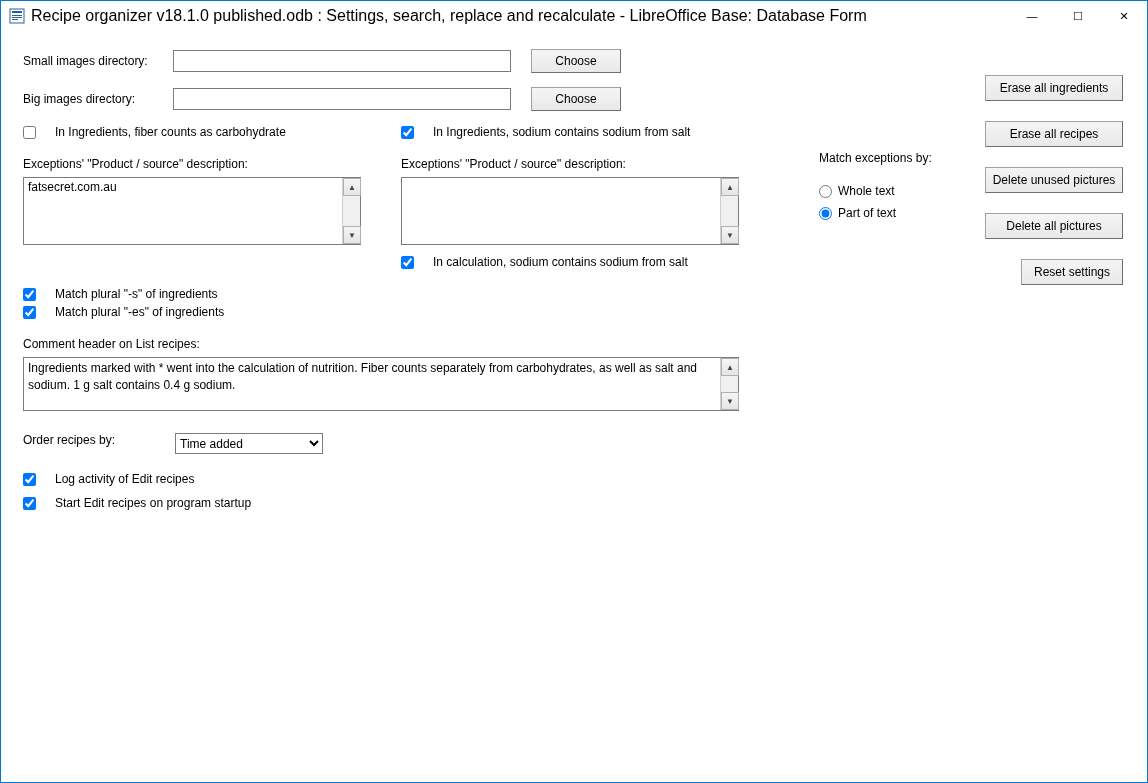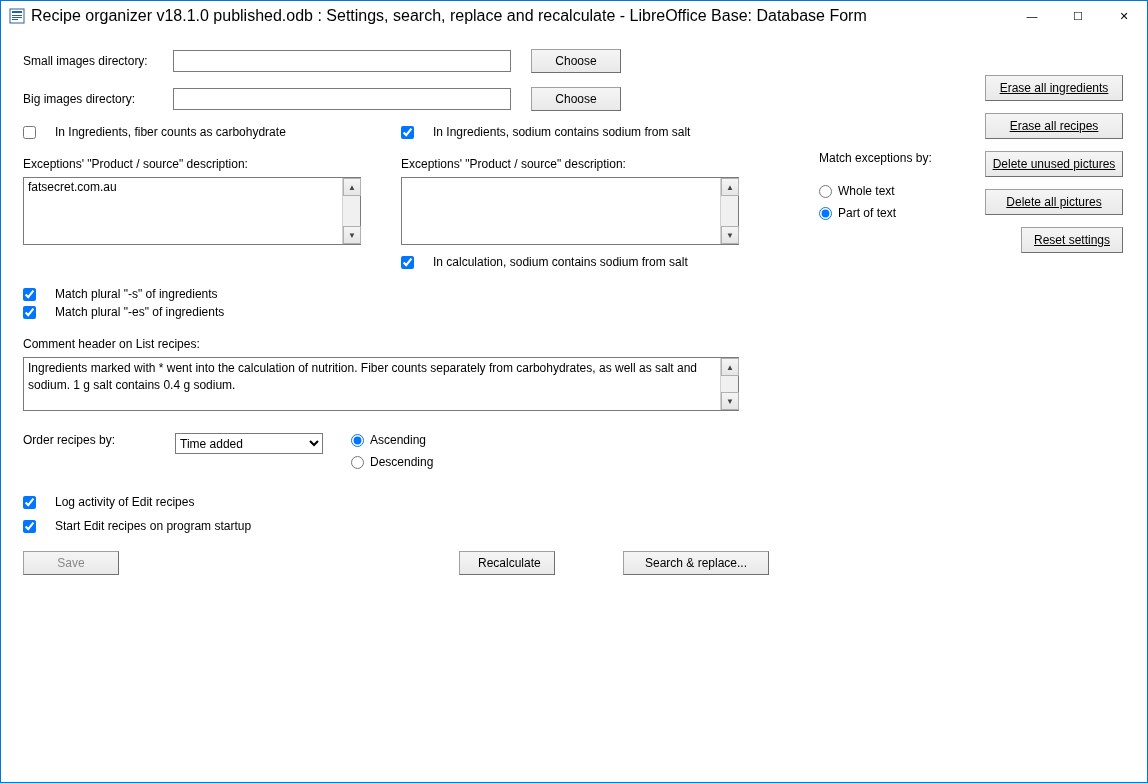--- a/index.html
+++ b/index.html
@@ -9,21 +9,21 @@
 .titlebar-icon { width: 16px; height: 16px; margin-right: 6px; }
 .titlebar-text { flex: 1; font-size: 16px; }
 .titlebar-btns { display: flex; }
 .tbtn { width: 46px; height: 30px; display: flex; align-items: center; justify-content: center; font-family: "Segoe UI Symbol", sans-serif; font-size: 11px; }
 .content { flex: 1; position: relative; padding: 18px 22px; }
 .row { display: flex; align-items: center; margin-bottom: 14px; }
 .lbl { width: 150px; }
 .txt { width: 338px; height: 22px; border: 1px solid #7a7a7a; padding: 1px 4px; font: inherit; }
 .btn { height: 24px; padding: 0 18px; font: inherit; background: linear-gradient(#f5f5f5,#e9e9e9); border: 1px solid #a0a0a0; border-right: 1px solid #707070; border-bottom: 1px solid #707070; cursor: default; min-width: 90px; }
 .btn[disabled] { color: #888; }
-.sidebtns { position: absolute; top: 44px; right: 24px; display: flex; flex-direction: column; gap: 12px; text-decoration: underline; }
+.sidebtns { position: absolute; top: 44px; right: 24px; display: flex; flex-direction: column; gap: 20px; }
 .sidebtn { height: 26px; width: 138px; font: inherit; background: linear-gradient(#f5f5f5,#e9e9e9); border: 1px solid #a0a0a0; border-right: 1px solid #707070; border-bottom: 1px solid #707070; }
 .resetbtn { width: 102px; align-self: flex-end; }
 .cols { display: flex; gap: 20px; margin-bottom: 12px; }
 .col { width: 358px; }
 .chk { display: flex; align-items: center; gap: 19px; margin-bottom: 4px; }
 input[type=checkbox] { width: 13px; height: 13px; }
 input[type=radio] { width: 13px; height: 13px; }
 .desc-label { margin: 18px 0 6px; }
 .ta-wrap { position: relative; width: 338px; height: 68px; border: 1px solid #7a7a7a; background:#fff; }
 .ta { width: 318px; height: 100%; border: none; resize: none; font: inherit; padding: 2px 4px; outline:none; }
@@ -150,43 +150,26 @@
       <textarea class="wide-ta" style="">Ingredients marked with * went into the calculation of nutrition. Fiber counts separately from carbohydrates, as well as salt and sodium. 1 g salt contains 0.4 g sodium.</textarea>
       <div class="scroll">
         <div class="scroll-btn">▲</div>
         <div class="scroll-btn dn">▼</div>
       </div>
     </div>
 
     <div class="order-row">
       <span style="width:124px">Order recipes by:</span>
       <select class="combo"><option>Time added</option></select>
-      <div>
-        <label class="radio">
-            <input type="radio" name="ord" checked="" style="">
-            <span>Ascending</span>
-          </label>
-        <label class="radio">
-            <input type="radio" name="ord" style="">
-            <span>Descending</span>
-          </label>
-      </div>
     </div>
 
     <label class="chk">
         <input type="checkbox" checked="" style="">
         <span>Log activity of Edit recipes</span>
       </label>
     <label class="chk" style="margin-top:10px;">
         <input type="checkbox" checked="" style="">
         <span>Start Edit recipes on program startup</span>
       </label>
 
-    <div class="bottom-btns">
-      <button class="btn" disabled="" style="width:96px">Save</button>
-      <span style="width:300px"></span>
-      <button class="btn" style="width:96px">Recalculate</button>
-      <span style="width:28px"></span>
-      <button class="btn" style="width:146px">Search &amp; replace...</button>
-    </div>
 
   </div>
 </div>
 
 </body></html>

